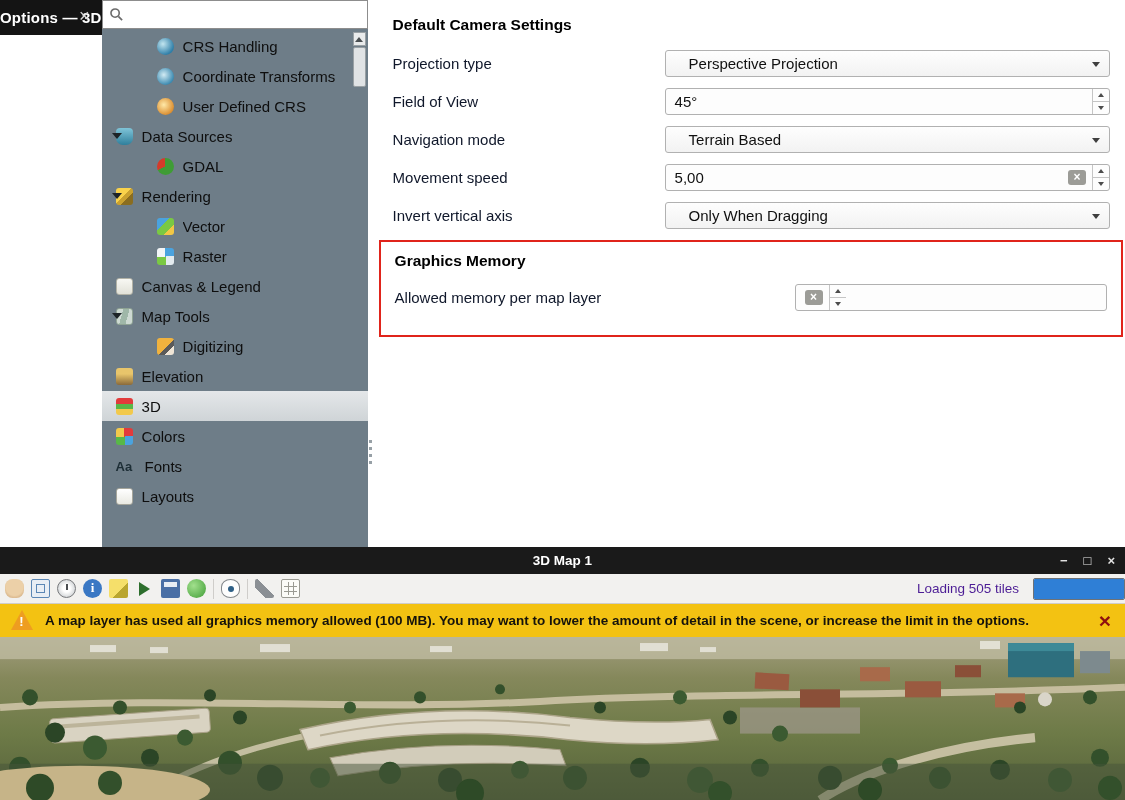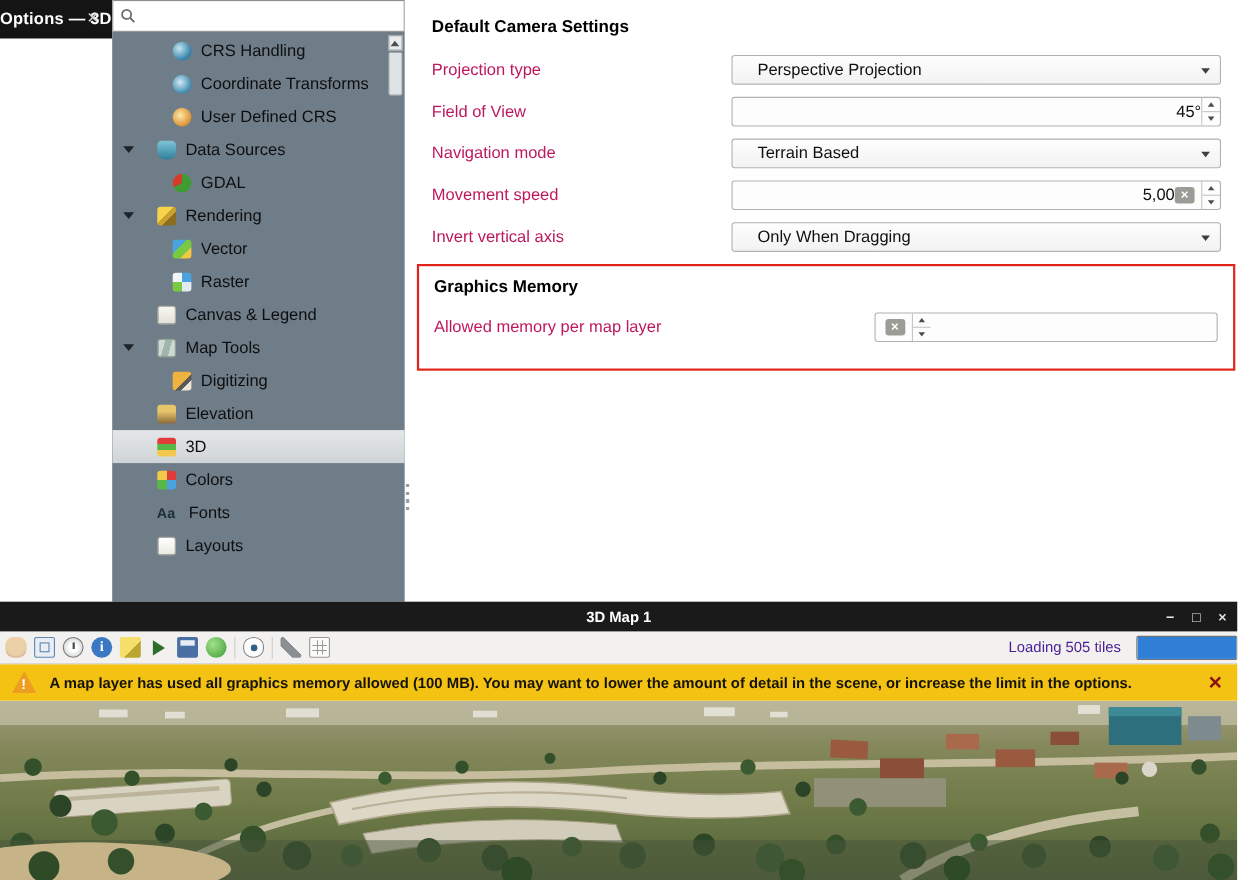--- a/index.html
+++ b/index.html
@@ -18,21 +18,21 @@
   .dialog-body { flex:1; display:flex; min-height:0; background:#fff; }
 
   .sidebar { width:266px; background:#6e7d88; position:relative; flex-shrink:0; overflow:hidden; }
   .search-box { position:absolute; top:0; left:0; right:0; height:29px; background:#fff;
     border:1px solid #8d8d8d; display:flex; align-items:center; padding:0 4px; }
   .search-icon { width:15px; height:15px; margin:0 5px 0 2px; flex-shrink:0; }
   .search-input { flex:1; border:none; outline:none; background:transparent; font-size:14px; height:100%; }
 
   .tree { position:absolute; top:31px; left:0; right:0; bottom:0; overflow:hidden; }
   .trow { height:30px; display:flex; align-items:center; gap:9px; position:relative;
-    padding-left:41px; color:#0e0e0e; font-size:15px; white-space:nowrap; cursor:default; }
+    padding-left:14px; color:#0e0e0e; font-size:15px; white-space:nowrap; cursor:default; }
   .trow.l1 { padding-left:55px; }
   .trow.sel { background:linear-gradient(#e4e7e9,#cfd4d7); }
   .tlabel { overflow:hidden; }
   .twisty { position:absolute; left:10px; top:12px; width:0; height:0;
     border-left:5px solid transparent; border-right:5px solid transparent; border-top:6px solid #1d2327; }
 
   .chip { width:17px; height:17px; border-radius:3px; flex-shrink:0; }
   .ic-crs   { background:radial-gradient(circle at 35% 35%, #c2e5ef, #2e7ea8 72%); border-radius:50%; }
   .ic-xform { background:radial-gradient(circle at 40% 40%, #d2ebf3, #3a89b0 72%); border-radius:50%; }
   .ic-ucrs  { background:radial-gradient(circle at 40% 40%, #ffe9a8, #d98a2b 75%); border-radius:50%; }
@@ -58,31 +58,31 @@
     border-bottom:5px solid #4a4f52; }
   .sb-thumb { margin-top:1px; height:40px; background:#e0e3e5; border:1px solid #99a0a4; border-radius:2px; }
 
   .splitter { width:5px; background:#fff; position:relative; flex-shrink:0; cursor:col-resize; }
   .splitter-dots { position:absolute; left:1px; top:440px; width:3px; height:24px;
     background:repeating-linear-gradient(#97a0a6 0 3px, transparent 3px 7px); }
 
   .panel { flex:1; padding:12px 15px 0 20px; min-width:0; }
   .section-title { font-size:15.5px; font-weight:bold; color:#000; margin:4px 0 16px; }
   .frow { display:grid; grid-template-columns:272px 1fr; align-items:center; margin-bottom:11px; }
-  .flabel { font-size:15px; color:#be185d; }
+  .flabel { font-size:15px; color:#0f172a; }
 
   .combo { position:relative; display:flex; align-items:center; height:27px;
     border:1px solid #b1b1b1; border-radius:3px; background:linear-gradient(#fefefe,#f2f2f2);
     padding:0 26px 0 23px; font-size:15px; color:#101010; cursor:pointer; }
   .caret { position:absolute; right:9px; top:11px; width:0; height:0;
     border-left:4.5px solid transparent; border-right:4.5px solid transparent; border-top:5.5px solid #3f3f3f; }
 
   .spin { display:flex; align-items:center; height:27px; border:1px solid #b1b1b1;
     border-radius:3px; background:#fdfdfd; padding-left:9px; font-size:15px; color:#101010; }
-  .spin .cval { flex:1;text-align:right; }
+  .spin .cval { flex:1; }
   .clear-btn { width:18px; height:15px; background:#9c9c97; border-radius:3px; color:#fff;
     font-size:12px; line-height:15px; text-align:center; margin-right:6px; font-weight:bold; cursor:pointer; }
   .spincol { width:17px; height:100%; border-left:1px solid #c5c5c5; display:flex; flex-direction:column; }
   .spincol span { flex:1; display:flex; align-items:center; justify-content:center; cursor:pointer; }
   .spin-up::after { content:""; border-left:3.5px solid transparent; border-right:3.5px solid transparent;
     border-bottom:4.5px solid #4c4c4c; }
   .spin-dn { border-top:1px solid #c5c5c5; }
   .spin-dn::after { content:""; border-left:3.5px solid transparent; border-right:3.5px solid transparent;
     border-top:4.5px solid #4c4c4c; }
 

